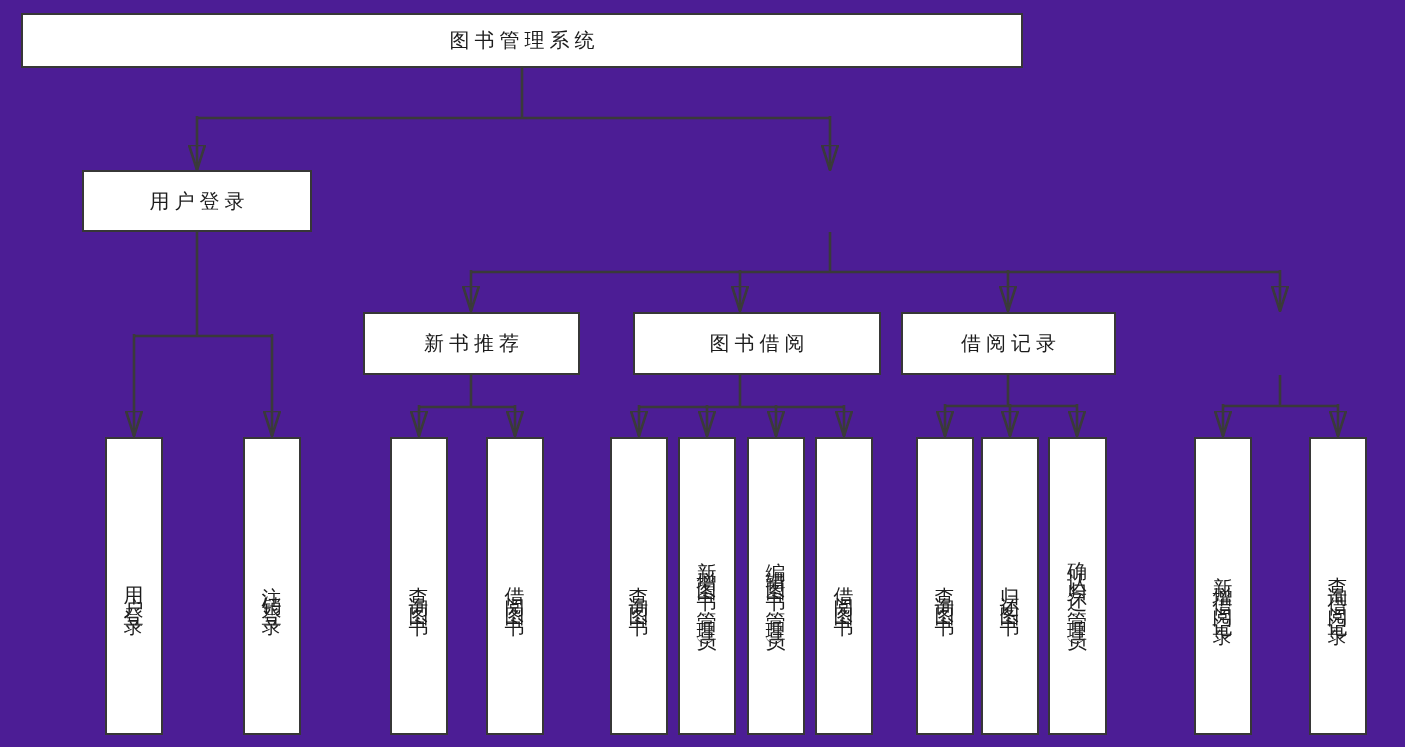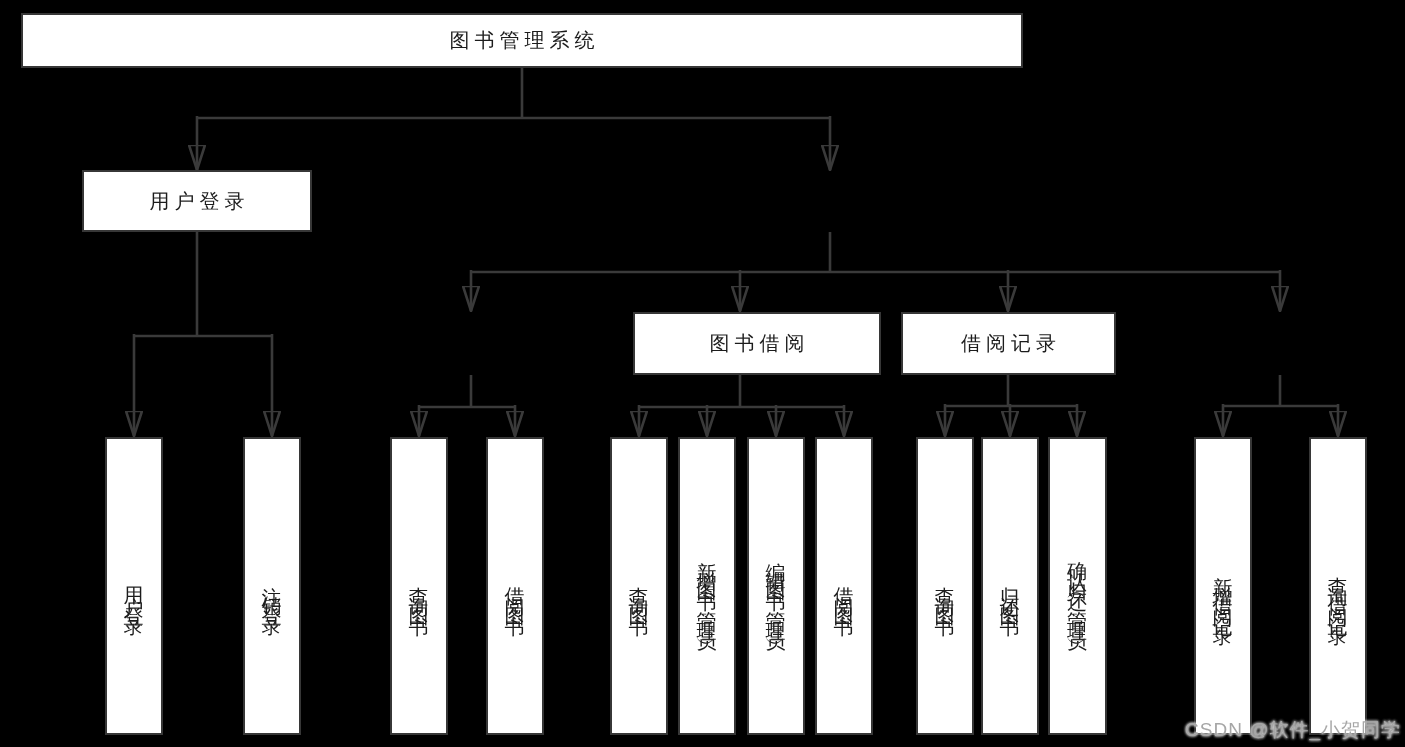--- a/index.html
+++ b/index.html
@@ -1,19 +1,19 @@
 <!DOCTYPE html>
 <html><head>
 <meta charset="utf-8">
 <style>
   html,body { margin:0; padding:0; background:#ffffff; }
   .canvas {
     position:relative;
     width:1405px; height:747px;
-    background:#000000;
+    background:#4c1d95;
     font-family:"Liberation Sans","DejaVu Sans",sans-serif;
     overflow:hidden;
   }
   .connectors { position:absolute; left:0; top:0; width:1405px; height:747px; }
   .connectors path, .connectors line {
     stroke:#3a3a3a; stroke-width:2.6; fill:none;
   }
   .box {
     position:absolute;
     background:#ffffff;
@@ -109,20 +109,23 @@
   </svg>
 
   <div class="box h" style="left:21px; top:13px; width:1002px; height:55px">
     <span>图书管理系统</span>
   </div>
 
   <div class="box h" style="left:82px; top:170px; width:230px; height:62px">
     <span>用户登录</span>
   </div>
 
+  <div class="box h" style="left:363px; top:312px; width:217px; height:63px">
+    <span>新书推荐</span>
+  </div>
   <div class="box h" style="left:633px; top:312px; width:248px; height:63px">
     <span>图书借阅</span>
   </div>
   <div class="box h" style="left:901px; top:312px; width:215px; height:63px">
     <span>借阅记录</span>
   </div>
 
   <div class="box v" style="left:105px">
     <span>用户登录</span>
   </div>
@@ -160,15 +163,14 @@
     <span>确认归还（管理员）</span>
   </div>
 
   <div class="box v" style="left:1194px">
     <span>新增借阅记录</span>
   </div>
   <div class="box v" style="left:1309px">
     <span>查询借阅记录</span>
   </div>
 
-  <div class="watermark">CSDN @软件_小贺同学</div>
 
 </div>
 
 </body></html>

